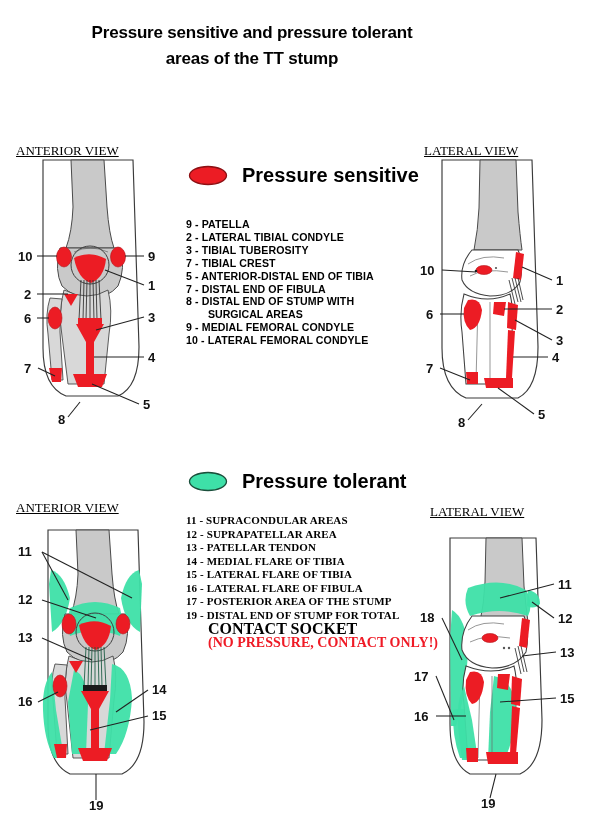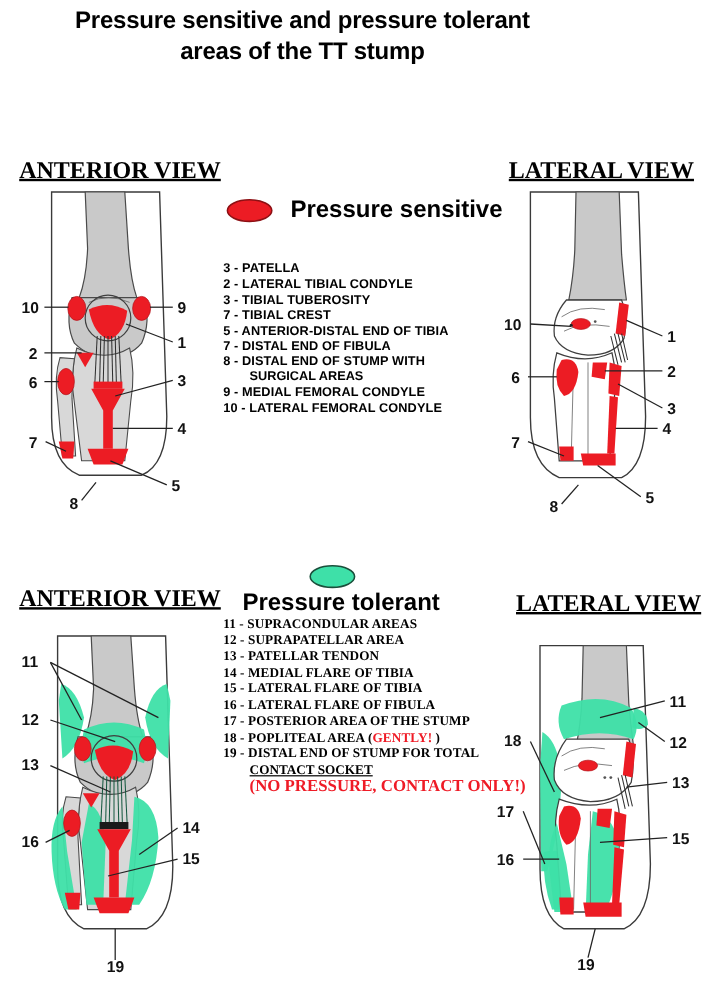--- a/index.html
+++ b/index.html
@@ -7,45 +7,46 @@
   body{
     width:600px;height:820px;position:relative;overflow:hidden;
     font-family:"Liberation Sans", sans-serif;
     color:#000;
     -webkit-font-smoothing:antialiased;
   }
   .page{position:absolute;inset:0;}
 
   
   #title{
-    position:absolute;left:0;top:4px;width:504px;text-align:center;
+    position:absolute;left:0;top:20px;width:504px;text-align:center;
     font-family:"Liberation Sans", sans-serif;
-    font-weight:bold;font-size:20px;line-height:26px;
+    font-weight:bold;font-size:17px;line-height:26px;
     letter-spacing:-0.2px;
   }
   #title .l1{display:block;}
   #title .l2{display:block;}
 
   
   .view-heading{
     position:absolute;
     font-family:"Liberation Serif", serif;
-    font-weight:bold;font-size:20px;
+    font-weight:normal;font-size:13px;
     text-decoration:underline;
     white-space:nowrap;
+    margin-top:12px;
   }
   #view-tl{left:16px;top:131px;}
   #view-tr{left:424px;top:131px;}
   #view-bl{left:16px;top:488px;}
   #view-br{left:430px;top:492px;}
 
   
   .legend{position:absolute;display:flex;align-items:center;}
   #legend-sensitive{left:188px;top:164px;}
-  #legend-tolerant{left:188px;top:470px;flex-direction:column;}
+  #legend-tolerant{left:188px;top:470px;}
   .legend .swatch{width:40px;height:21px;display:block;}
   .legend .legend-label{
     margin-left:14px;font-weight:bold;font-size:20px;
     font-family:"Liberation Sans", sans-serif;white-space:nowrap;
   }
 
   
   .legend-list{position:absolute;}
   #list-sensitive{left:186px;top:218px;}
   #list-tolerant{left:186px;top:514px;}
@@ -61,21 +62,21 @@
     font-family:"Liberation Serif", serif;
     font-size:11px;line-height:13.5px;letter-spacing:0.1px;
   }
   .legend-list .cont{display:block;white-space:nowrap;font-weight:bold;}
   #list-sensitive .cont{
     font-family:"Liberation Sans", sans-serif;
     font-size:10.6px;line-height:12.9px;padding-left:22px;
   }
   #list-tolerant .cont{
     font-family:"Liberation Serif", serif;
-    font-size:11px;line-height:13.5px;padding-left:22px;text-decoration:underline;
+    font-size:16px;line-height:13.5px;padding-left:22px;
   }
   .warn{color:#ef1b26;}
   #list-tolerant .note{
     display:block;white-space:nowrap;font-weight:bold;color:#ef1b26;
     font-family:"Liberation Serif", serif;
     font-size:14px;line-height:13.5px;padding-left:22px;
   }
 
   
   .figure{position:absolute;}
@@ -119,21 +120,21 @@
   <div class="legend" id="legend-sensitive">
     <span class="swatch">
       <svg width="40" height="21" viewBox="0 0 40 21">
         <ellipse cx="20" cy="10.5" rx="18.5" ry="9" fill="#ec1c24" stroke="#8d1014" stroke-width="1.3"></ellipse>
       </svg>
     </span>
     <span class="legend-label">Pressure sensitive</span>
   </div>
 
   <div class="legend-list" id="list-sensitive">
-    <span class="item">3 - PATELLA</span>
+    <span class="item">9 - PATELLA</span>
     <span class="item">2 - LATERAL  TIBIAL  CONDYLE</span>
     <span class="item">3 - TIBIAL  TUBEROSITY</span>
     <span class="item">7 - TIBIAL  CREST</span>
     <span class="item">5 - ANTERIOR-DISTAL  END  OF TIBIA</span>
     <span class="item">7 - DISTAL  END  OF FIBULA</span>
     <span class="item">8 - DISTAL  END  OF  STUMP  WITH</span>
     <span class="cont">SURGICAL   AREAS</span>
     <span class="item">9 - MEDIAL  FEMORAL  CONDYLE</span>
     <span class="item">10 - LATERAL  FEMORAL  CONDYLE</span>
   </div>
@@ -148,21 +149,20 @@
   </div>
 
   <div class="legend-list" id="list-tolerant">
     <span class="item">11 - SUPRACONDULAR  AREAS</span>
     <span class="item">12 - SUPRAPATELLAR  AREA</span>
     <span class="item">13 - PATELLAR  TENDON</span>
     <span class="item">14 - MEDIAL  FLARE  OF TIBIA</span>
     <span class="item">15 - LATERAL  FLARE  OF TIBIA</span>
     <span class="item">16 - LATERAL  FLARE  OF FIBULA</span>
     <span class="item">17 - POSTERIOR  AREA  OF THE  STUMP</span>
-    <span class="item"><span>18 - POPLITEAL  AREA (</span><span class="warn">GENTLY!</span><span> )</span></span>
     <span class="item">19 - DISTAL END OF STUMP FOR TOTAL</span>
     <span class="cont">CONTACT  SOCKET</span>
     <span class="note">(NO PRESSURE, CONTACT ONLY!)</span>
   </div>
 
   <div class="figure" id="fig-tl">
     <svg width="170" height="280" viewBox="0 0 170 280">
 
       <path class="socket" d="M35,8 L125,8 L131,195 Q131,235 110,244 L58,244 Q35,235 35,196 Z"></path>
 

